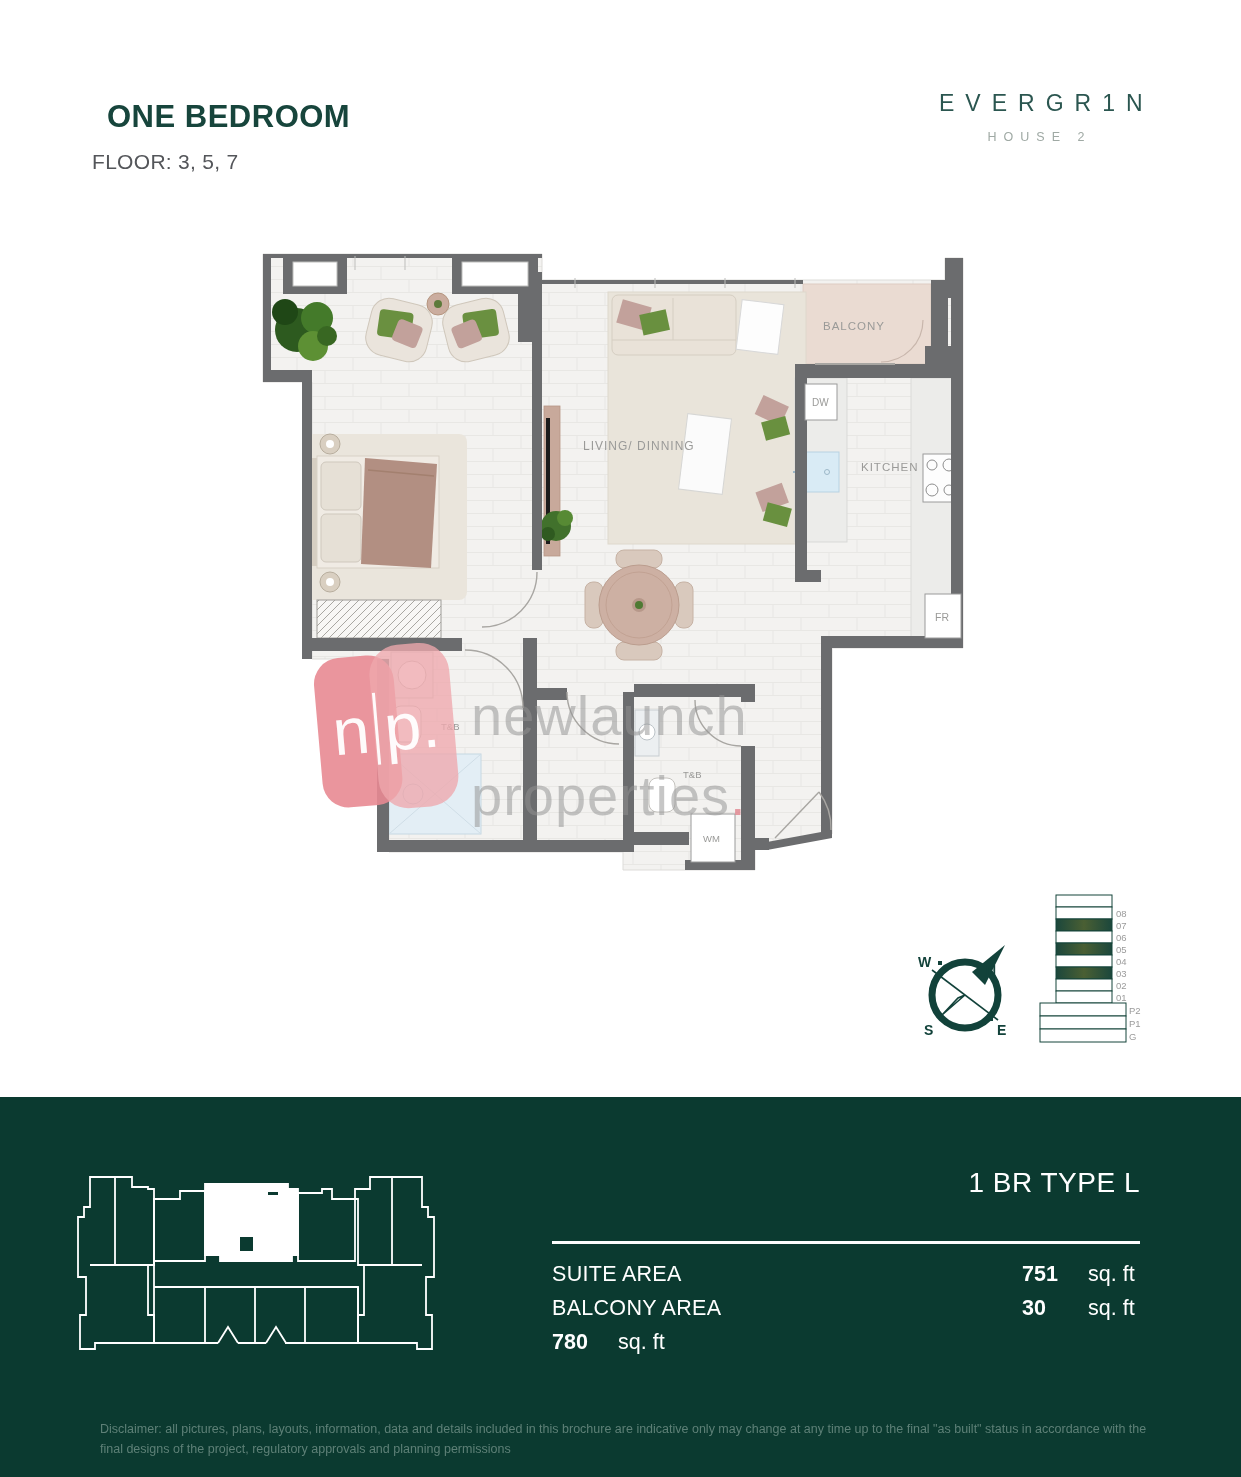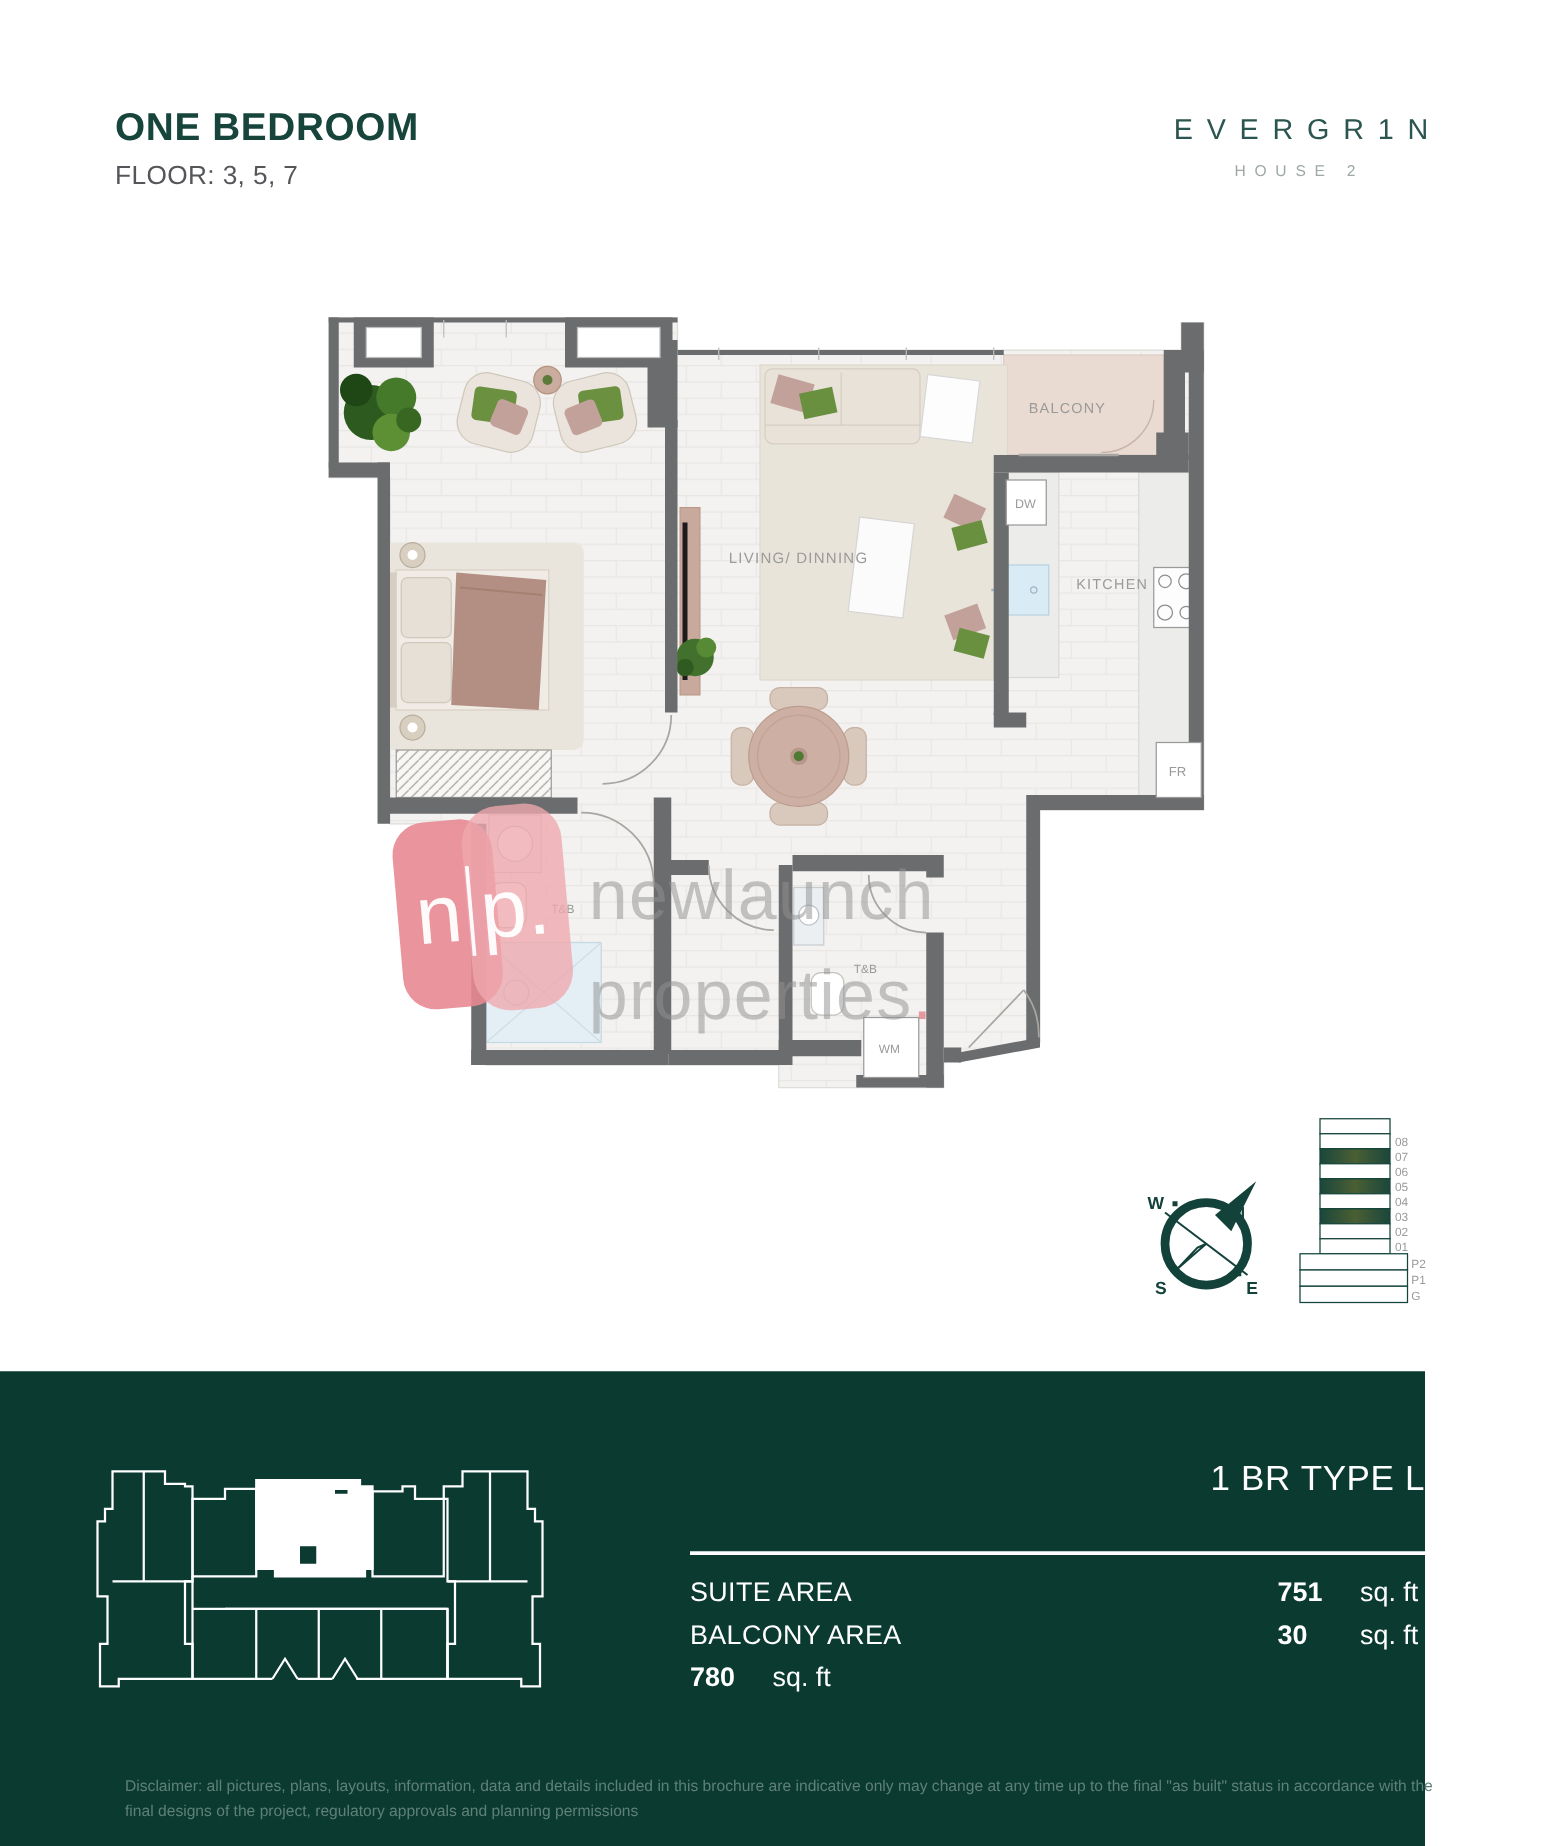--- a/index.html
+++ b/index.html
@@ -1,20 +1,20 @@
 <!DOCTYPE html>
 <html><head>
 <meta charset="utf-8">
 <style>
   html,body{margin:0;padding:0;background:#888;}
   .page{position:relative;width:1241px;height:1477px;background:#ffffff;margin:0 auto;
         font-family:"Liberation Sans",sans-serif;overflow:hidden;}
   
   .hdr{position:absolute;left:92px;top:84px;}
-  .hdr h1{margin:0;font-size:31px;font-weight:bold;color:#17453c;letter-spacing:.5px;text-align:right;}
+  .hdr h1{margin:15px;font-size:31px;font-weight:bold;color:#17453c;letter-spacing:.5px;text-align:right;}
   .hdr .floors{margin-top:9px;font-size:21px;color:#54565a;letter-spacing:.3px;}
   .brand{position:absolute;left:928px;top:90px;width:216px;text-align:center;}
   .brand .nm{font-size:23px;letter-spacing:11px;color:#2b5650;padding-left:11px;}
   .brand .sub{margin-top:13px;font-size:12.5px;letter-spacing:7px;color:#9fa9a4;padding-left:7px;}
   
   .plan{position:absolute;left:255px;top:240px;width:730px;height:640px;}
   .plan text{font-family:"Liberation Sans",sans-serif;fill:#9a9a98;}
   
   .wm-logo{position:absolute;left:318px;top:646px;width:136px;height:164px;transform:rotate(-5deg);}
   .wm-logo .lobe-a{position:absolute;left:0;top:8px;width:80px;height:150px;background:rgba(232,138,146,.9);border-radius:26px;}
@@ -24,21 +24,21 @@
   .wm-logo .bar{width:3px;height:72px;background:rgba(255,255,255,.95);margin:0 6px;}
   .wm-text{position:absolute;left:471px;top:676px;font-size:56px;line-height:80px;
       color:rgba(146,146,146,.52);letter-spacing:1px;white-space:nowrap;}
   .wm-text .dot{color:rgba(224,130,140,.8);}
   
   .compass{position:absolute;left:912px;top:925px;}
   .stack{position:absolute;left:1035px;top:888px;}
   .stack text{font-family:"Liberation Sans",sans-serif;font-size:9.5px;fill:#9b9b9b;}
   .compass text{font-family:"Liberation Sans",sans-serif;font-size:14px;font-weight:bold;fill:#12423a;}
   
-  .footer{position:absolute;left:0;top:1097px;width:1140px;height:380px;background:#0b3a30;color:#fff;}
+  .footer{position:absolute;left:0;top:1097px;width:1241px;height:380px;background:#0b3a30;color:#fff;}
   .footer .type-title{position:absolute;left:550px;top:70px;width:590px;text-align:right;font-size:28px;letter-spacing:.5px;}
   .footer .rule{position:absolute;left:552px;top:144px;width:588px;height:3px;background:#fdfdfd;}
   .footer .tbl{position:absolute;left:552px;top:160px;width:588px;}
   .footer .row{display:flex;height:34px;align-items:center;font-size:21.5px;}
   .footer .row .lbl{width:470px;letter-spacing:.3px;}
   .footer .row .val{width:66px;font-weight:bold;}
   .footer .row .unit{flex:1;}
   .footer .disclaimer{position:absolute;left:100px;top:322px;width:1065px;font-size:12.5px;
       line-height:1.62;color:#5e8077;}
   .keyplan{position:absolute;left:70px;top:68px;}

